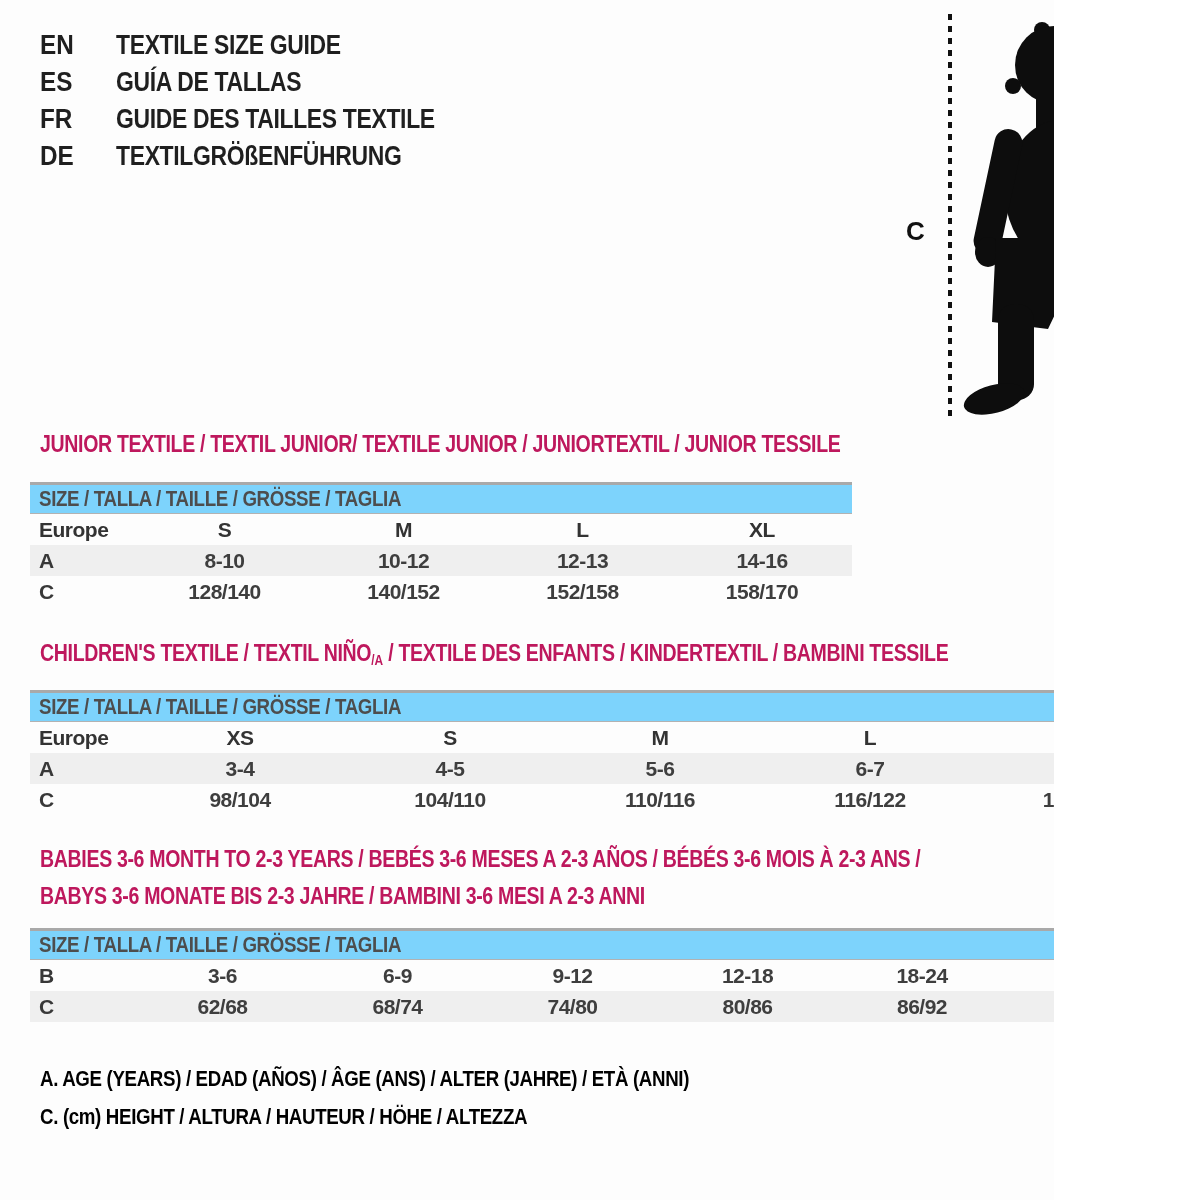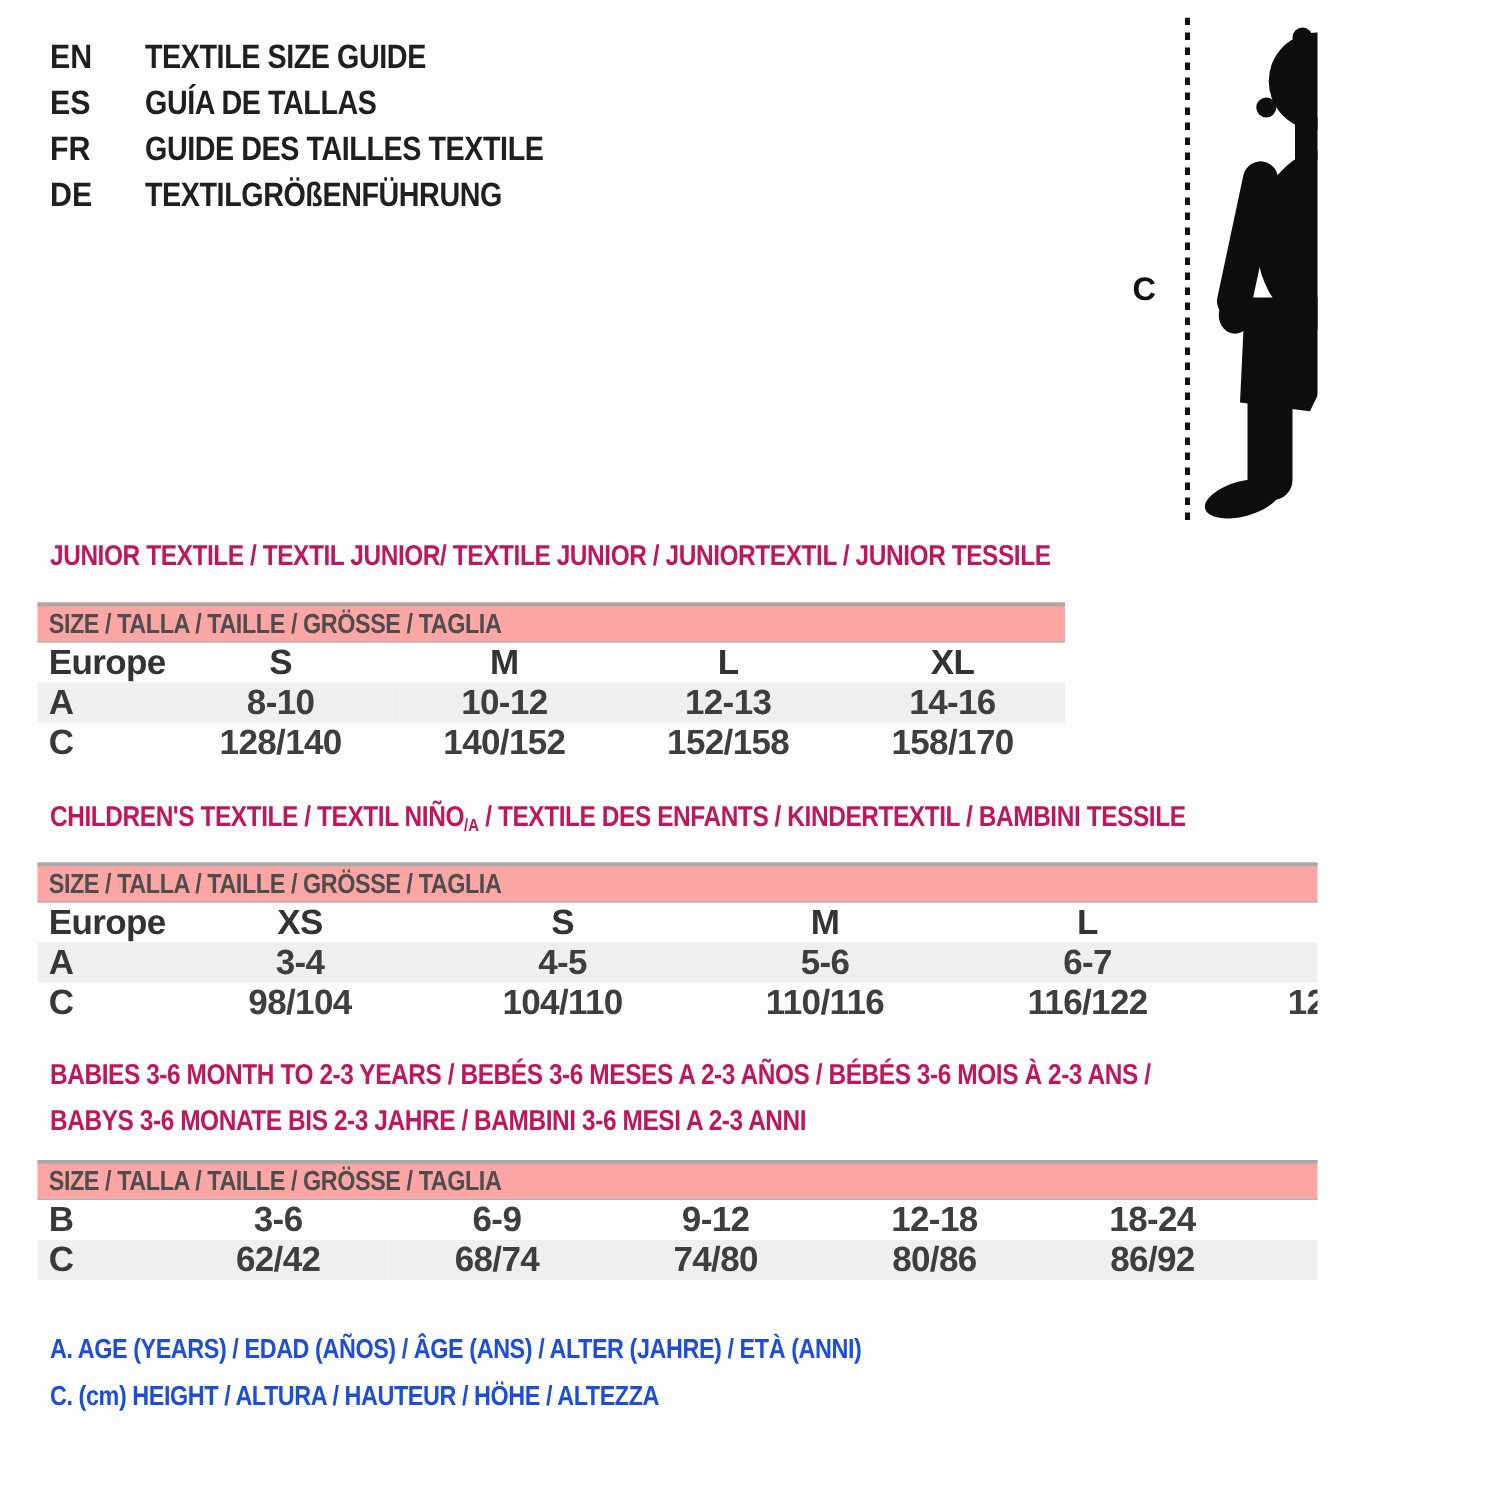--- a/index.html
+++ b/index.html
@@ -17,36 +17,36 @@
   
   .c-label{position:absolute;left:906px;top:216px;font-size:26px;color:#111;}
   .dash-line{position:absolute;left:946px;top:14px;}
   .baby{position:absolute;left:956px;top:16px;}
   
   .sec-title{position:absolute;left:40px;font-size:23px;white-space:nowrap;color:#be185d;}
   .sub-a{font-size:14px;vertical-align:-4px;letter-spacing:0;}
   
   .size-bar{
     position:absolute;left:30px;height:32px;box-sizing:border-box;
-    background:#fca5a5;border-top:3px solid #a9a9a9;border-bottom:1px solid #b2b2b2;
+    background:#7dd3fc;border-top:3px solid #a9a9a9;border-bottom:1px solid #b2b2b2;
     display:flex;align-items:center;padding-left:9px;
     font-size:22px;color:#4d4d4d;
   }
   
   .tbl{position:absolute;left:30px;border-collapse:collapse;table-layout:fixed;}
   .tbl td{
     height:31px;padding:0;text-align:center;vertical-align:middle;
-    font-size:28px;letter-spacing:-0.5px;color:#3e3e3e;font-weight:700;
+    font-size:21px;letter-spacing:-0.5px;color:#3e3e3e;font-weight:700;
   }
   .tbl td.rowlabel{text-align:left;padding-left:9px;color:#383838;}
   .tbl tr.stripe{background:#efefef;}
   .tbl tr.hdr td{color:#333;}
   
   .legend{position:absolute;left:40px;top:1060px;}
-  .legend-line{height:38px;line-height:38px;font-size:22px;white-space:nowrap;color:#1d4ed8;}
+  .legend-line{height:38px;line-height:38px;font-size:22px;white-space:nowrap;color:#000000;}
 </style>
 </head>
 <body>
 
 <div class="page">
 
   <div class="lang-block">
     <div class="lang-row">
       <span class="lang-code">EN</span><span class="cond">TEXTILE SIZE GUIDE</span>
     </div>
@@ -190,21 +190,21 @@
       <td class="rowlabel">B</td>
       <td>3-6</td>
       <td>6-9</td>
       <td>9-12</td>
       <td>12-18</td>
       <td>18-24</td>
       <td>24-36</td>
     </tr>
     <tr class="stripe">
       <td class="rowlabel">C</td>
-      <td>62/42</td>
+      <td>62/68</td>
       <td>68/74</td>
       <td>74/80</td>
       <td>80/86</td>
       <td>86/92</td>
       <td>92/98</td>
     </tr>
   </tbody>
     </table>
 
   <div class="legend">

